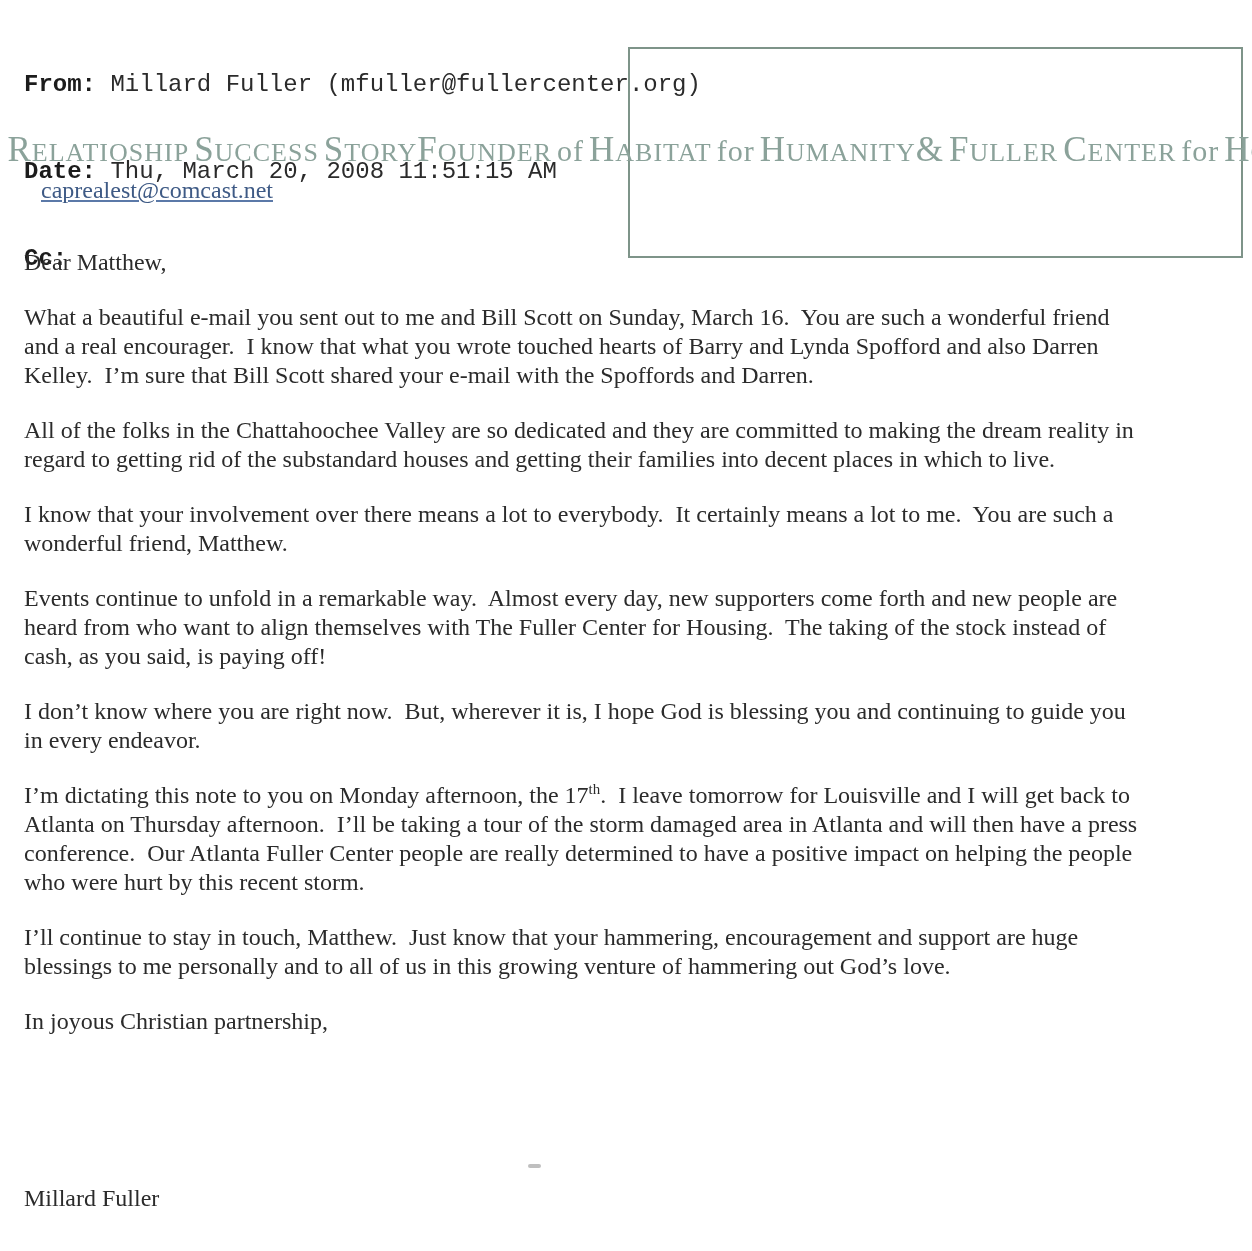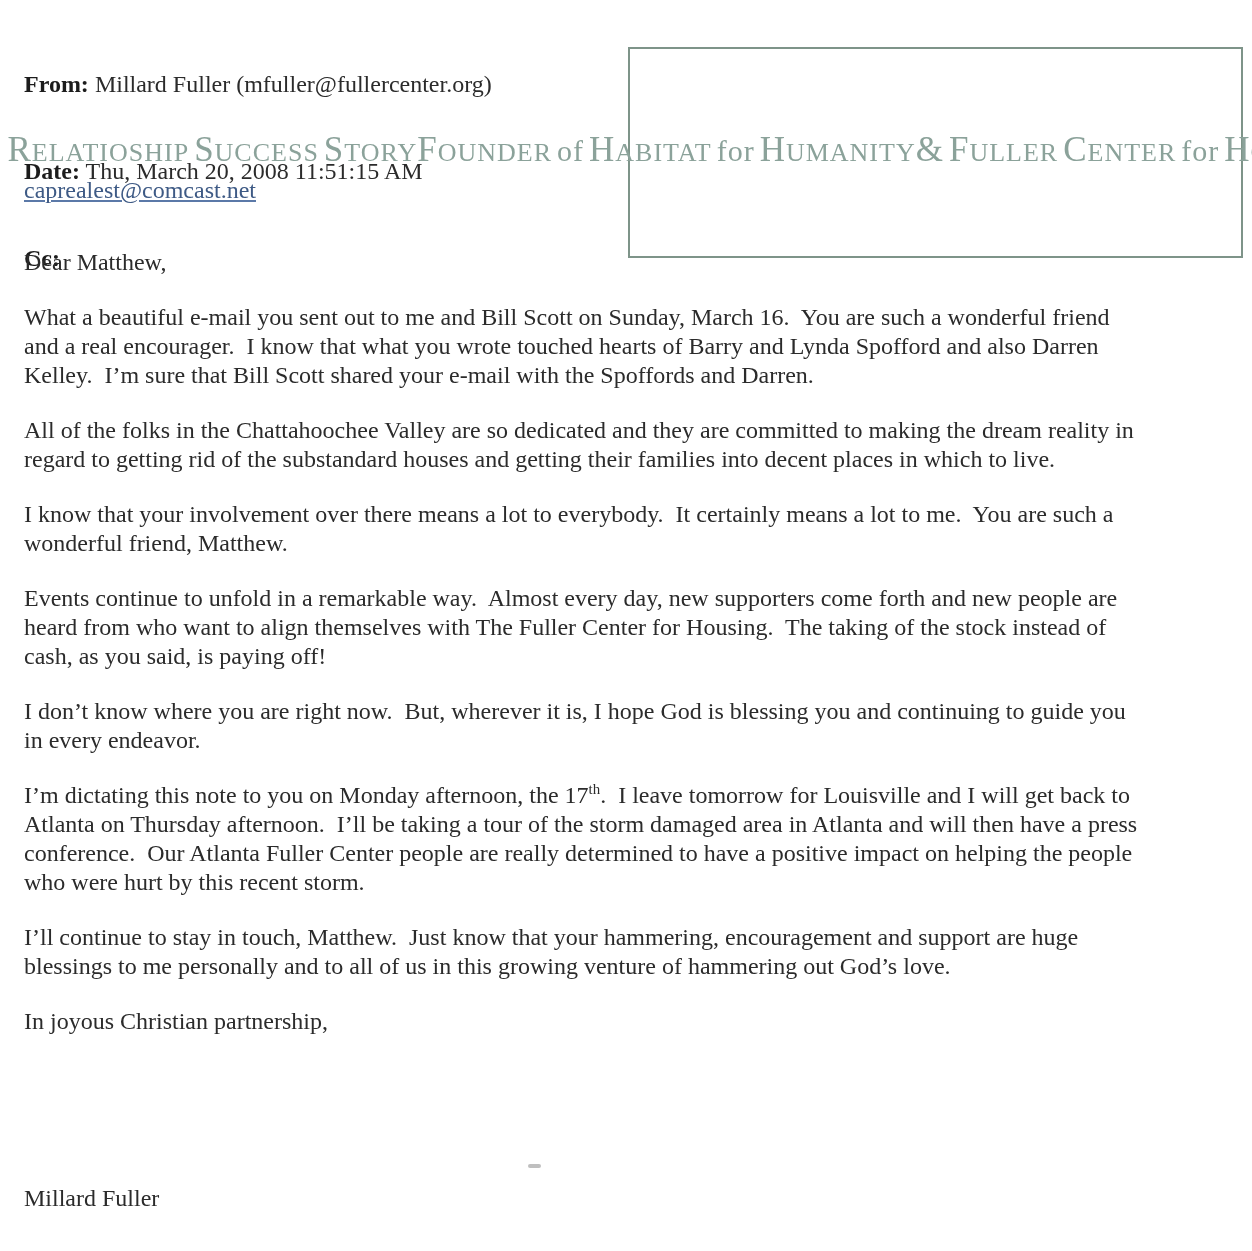--- a/index.html
+++ b/index.html
@@ -19,35 +19,36 @@
 
   
   .email-header {
     position: absolute;
     left: 24px;
     top: 12px;
     font-size: 24px;
     line-height: 29px;
     white-space: pre-wrap;
   }
-  .email-header .row { min-height: 29px; }
+  .email-header .row { min-height: 29px; font-family: Liberation Mono, monospace; }
   .email-header .lbl { font-weight: bold; color: #1c1c1c; }
   .email-header .val { color: #2b2b2b; }
 
   
   .recipient {
     position: absolute;
     left: 24px;
     top: 176px;
     font-size: 24px;
     line-height: 29px;
   }
   .recipient a {
     color: #3e5a85;
     text-decoration-color: #5b79a8;
+    margin-left: 17px;
   }
 
   
   .header-box {
     position: absolute;
     left: 628px;
     top: 47px;
     width: 611px;
     height: 207px;
     border: 2px solid #7e9489;

